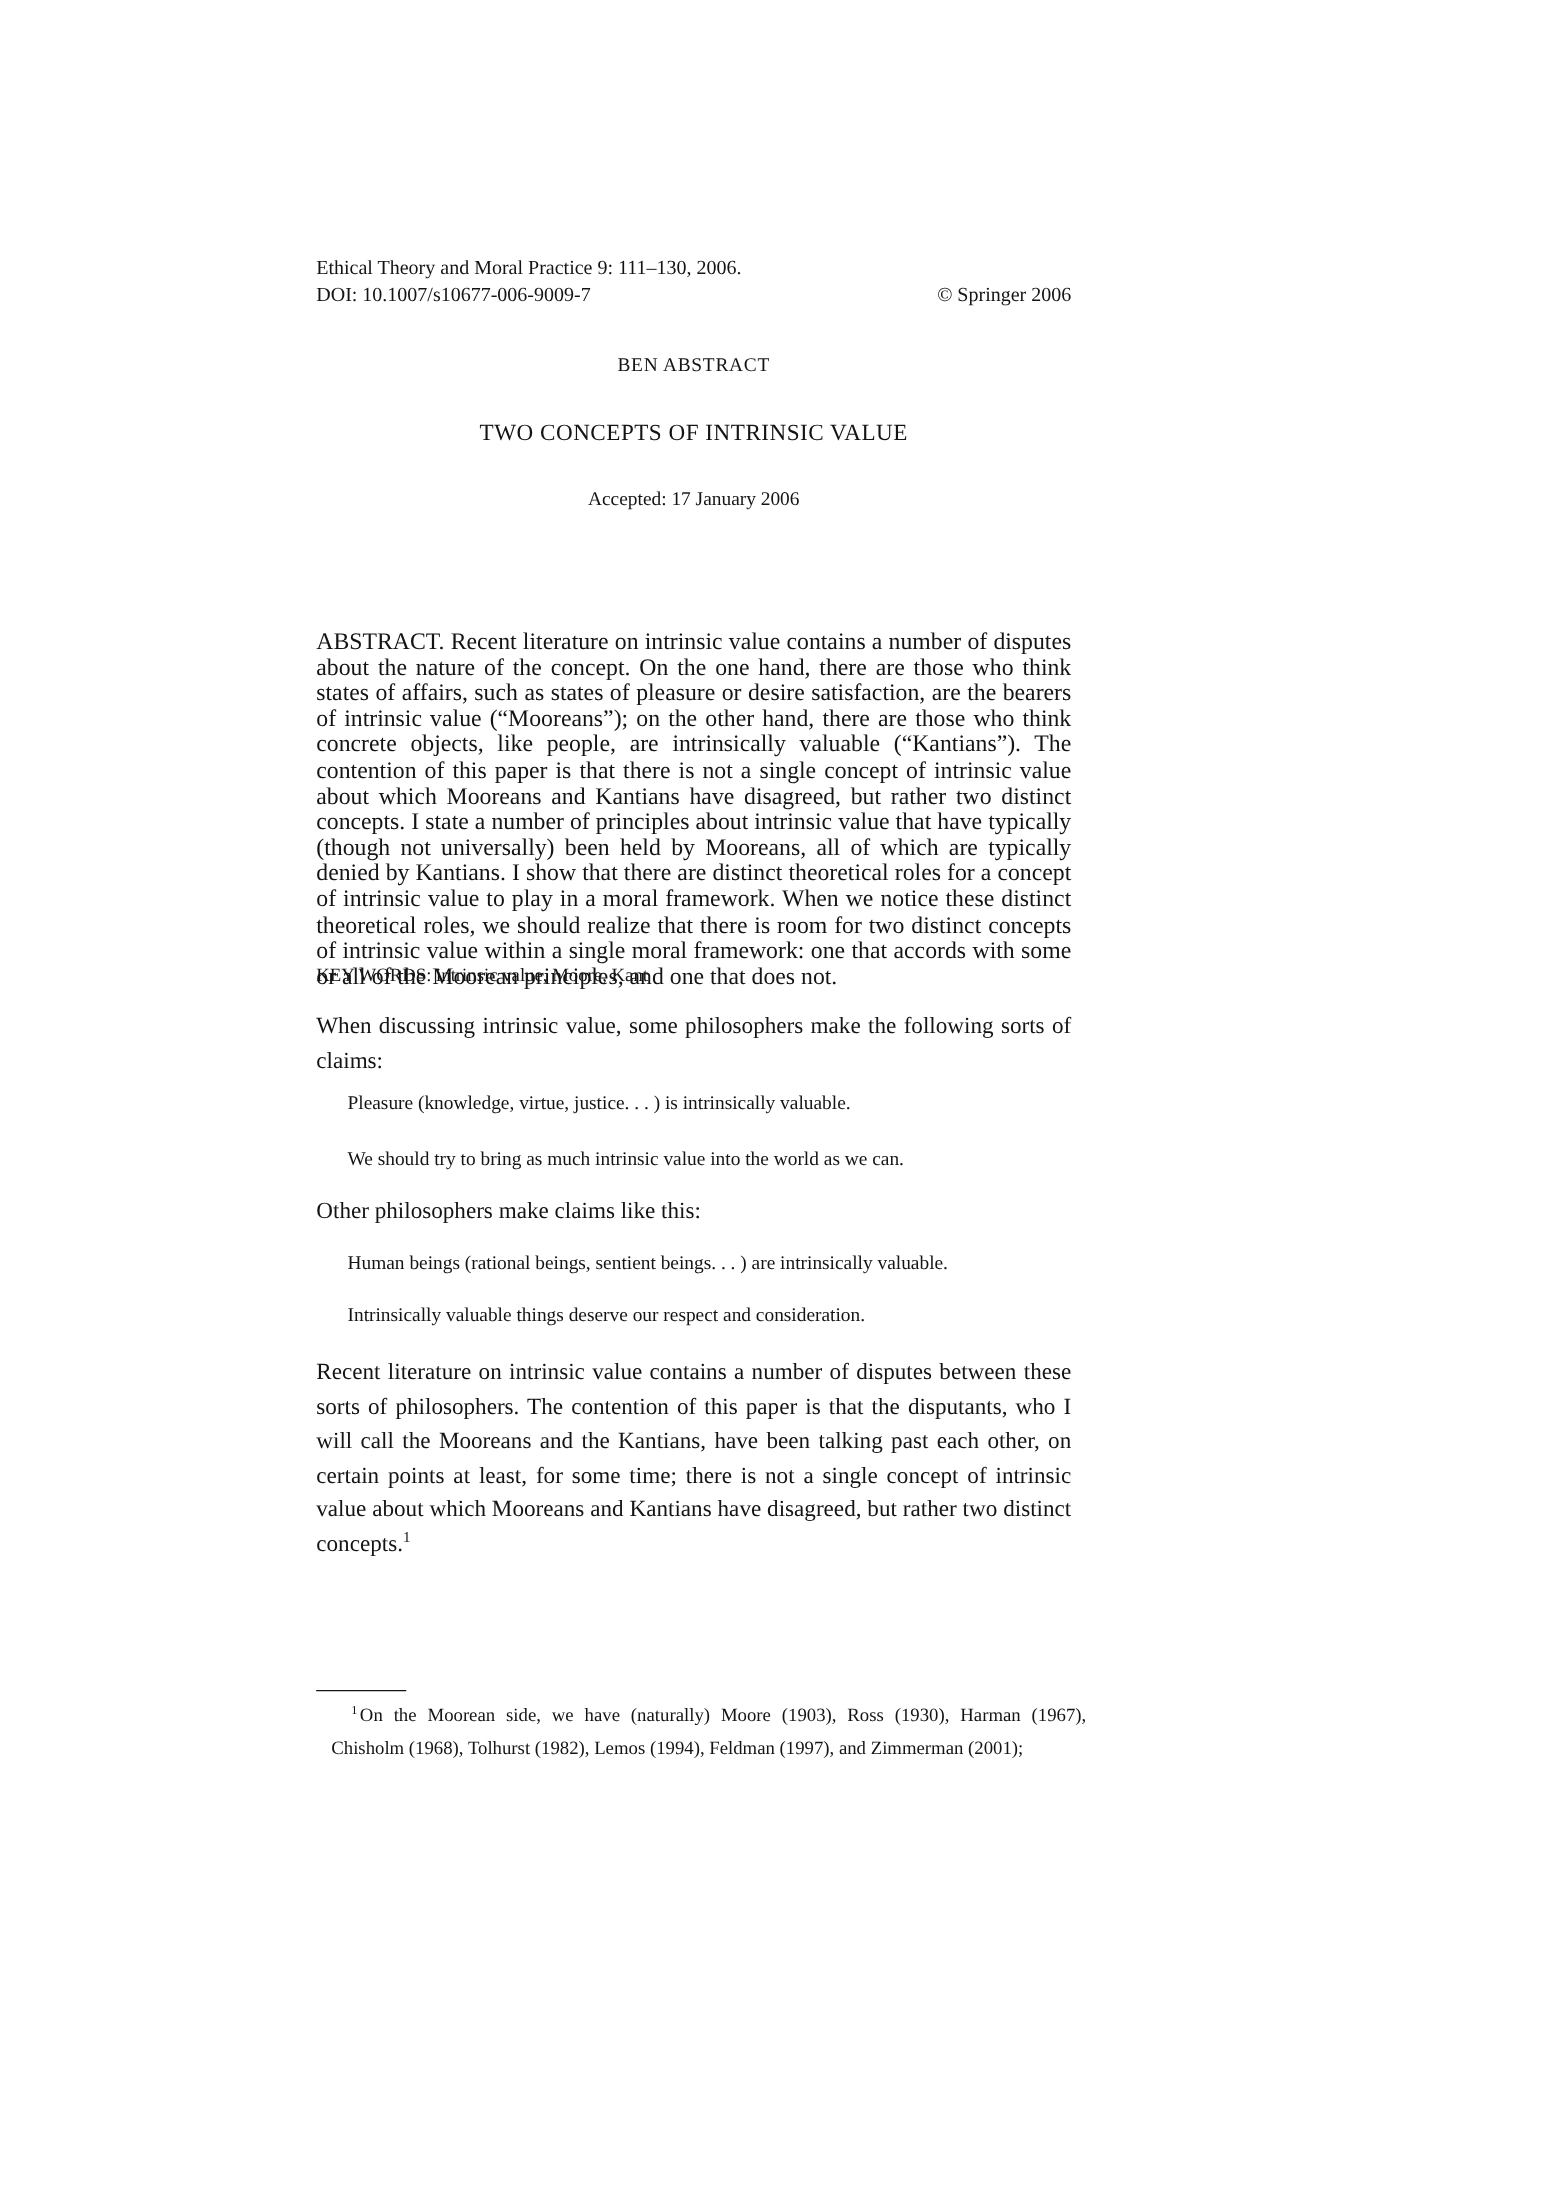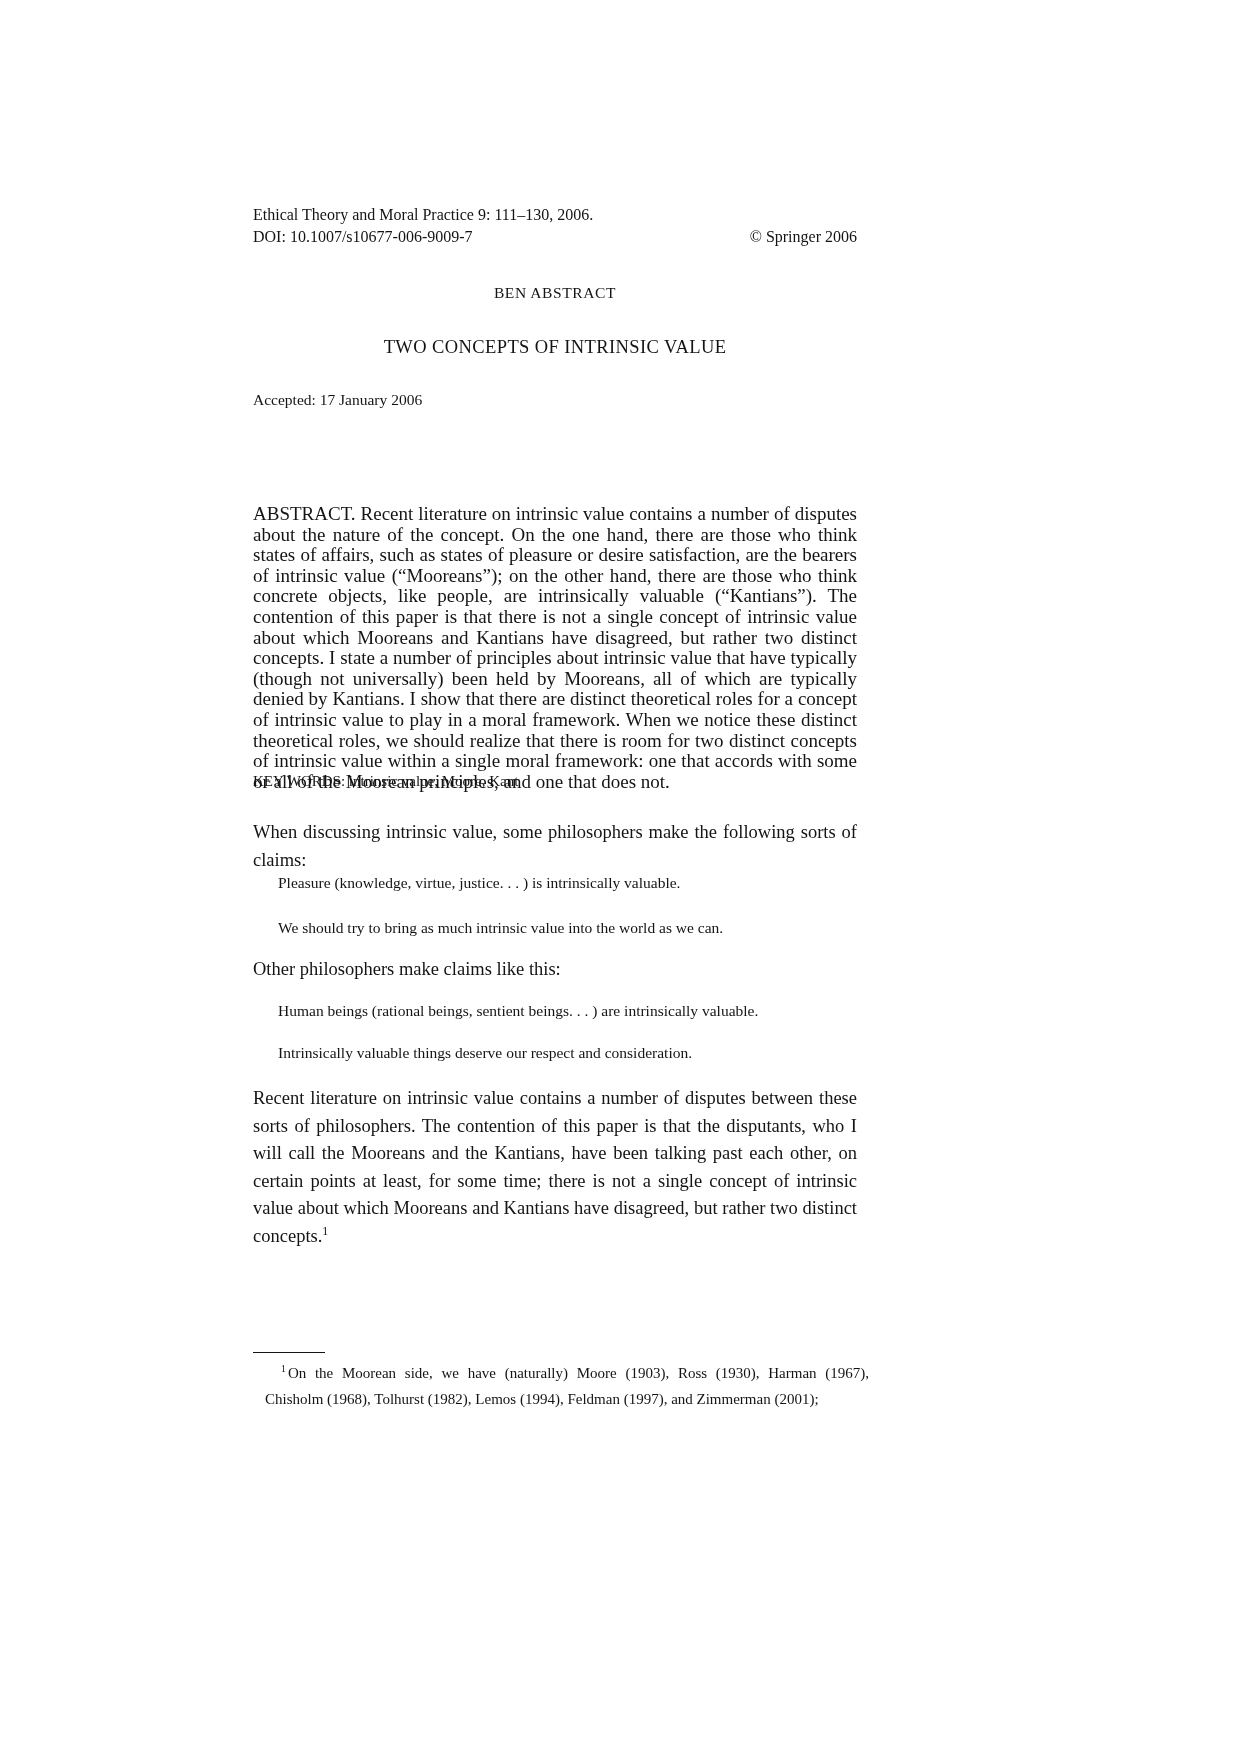--- a/index.html
+++ b/index.html
@@ -24,36 +24,36 @@
   .block { position: absolute; left: 0; width: 604px; }
 
   .journal-header { top: 204px; font-size: 16px; line-height: 22px; }
   .journal-header .line2 {
     display: flex;
     justify-content: space-between;
   }
 
   .author-line   { top: 284px; text-align: center; font-size: 15.5px; letter-spacing: 0.6px; }
   .paper-title   { top: 337px; text-align: center; font-size: 18.5px; letter-spacing: 0.4px; }
-  .accepted-line { top: 391px; text-align: left; font-size: 15.5px; }
+  .accepted-line { top: 391px; text-align: center; font-size: 15.5px; }
 
   .abstract-block {
     top: 504px;
     font-size: 19px;
     line-height: 20.6px;
     text-align: justify;
   }
   .keywords-line { top: 773px; font-size: 15px; }
 
   .body-par {
     font-size: 18.5px;
     line-height: 27.5px;
     text-align: justify;
   }
-  .intro-par { top: 808px; margin-top: 11px; }
+  .intro-par { top: 808px; }
   .other-par { top: 956px; }
   .main-par  { top: 1085px; }
 
   .quote {
     font-size: 15.5px;
     line-height: 20.6px;
     padding-left: 25px;
     box-sizing: border-box;
   }
   .quote-1 { top: 873px; }

